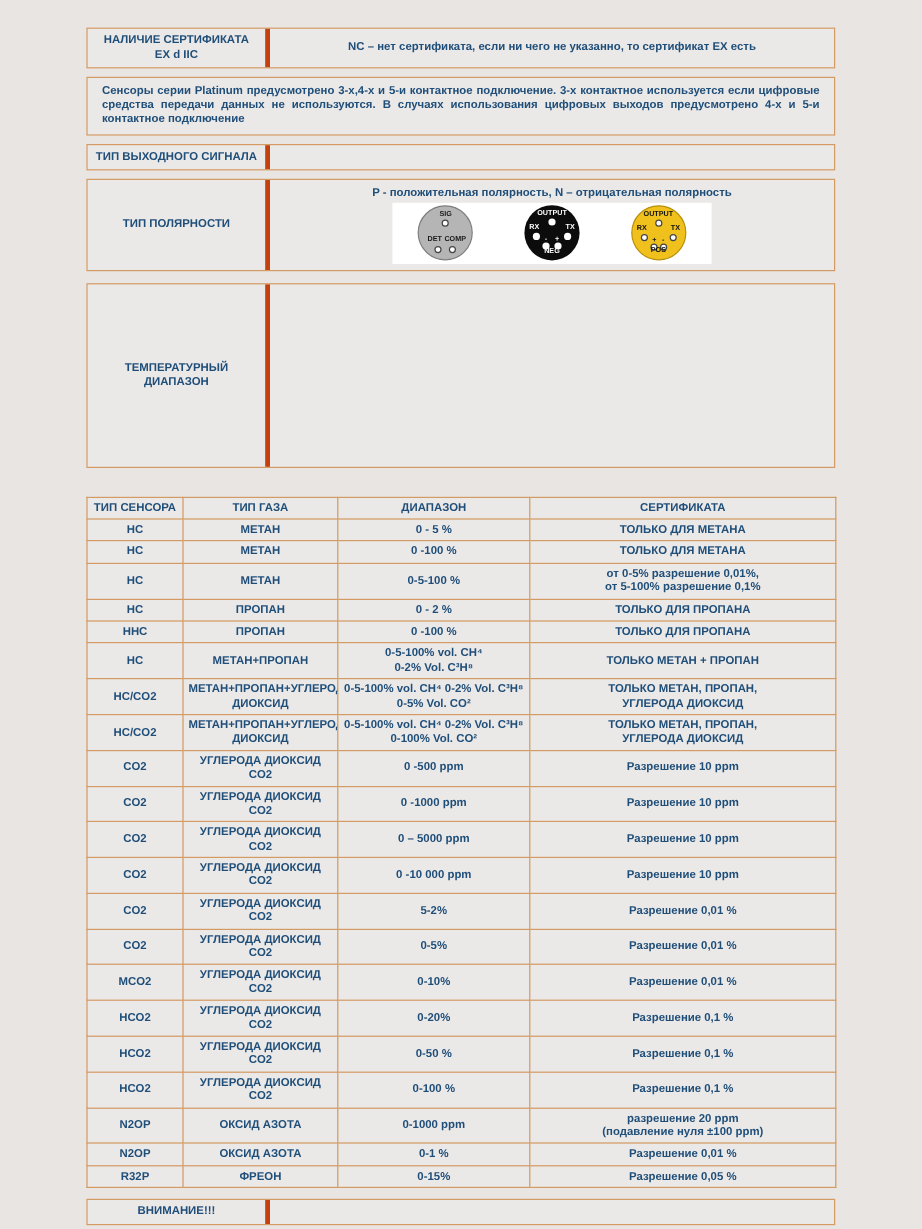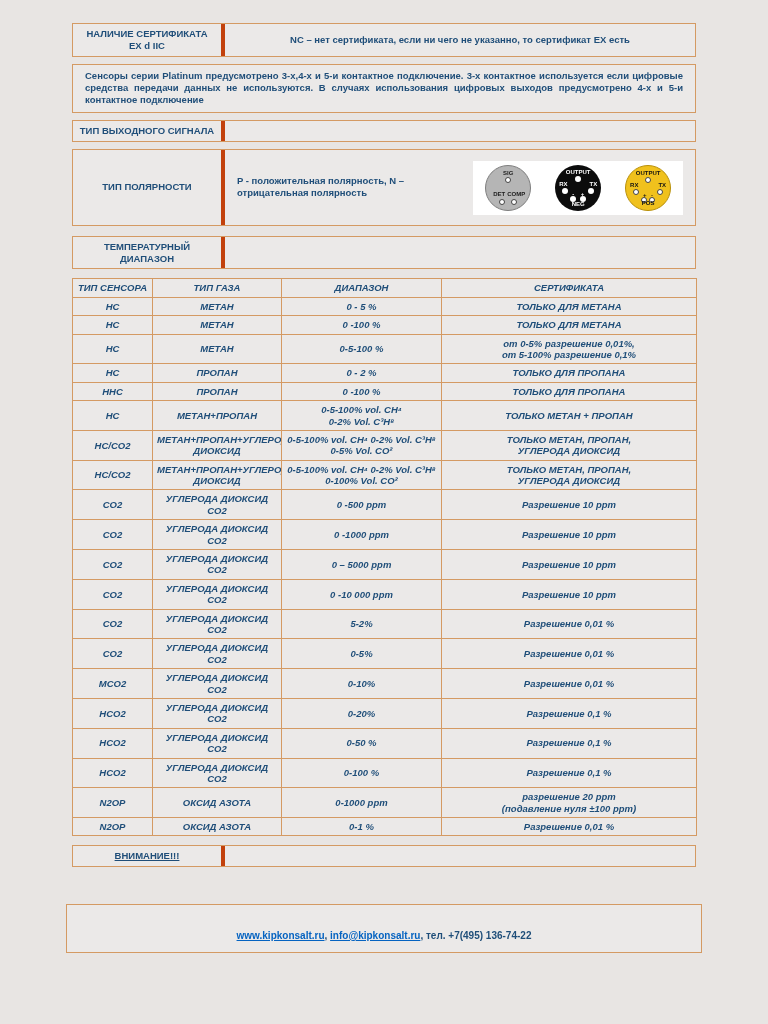--- a/index.html
+++ b/index.html
@@ -14,26 +14,26 @@
     display:flex;border:1px solid #d49a63;background:#ebe9e8;
     margin-bottom:7px;box-sizing:border-box;
   }
   .ibox .lbl{
     width:152px;flex:0 0 152px;border-right:4px solid #c2410c;
     display:flex;align-items:center;justify-content:center;
     text-align:center;padding:4px 6px;white-space:pre-line;
     font-size:9.5px;line-height:1.25;box-sizing:border-box;
   }
   .ibox .cnt{
-    flex:1;padding:5px 12px;text-align:left;font-size:9.5px;line-height:1.3;
+    flex:1;padding:5px 12px;text-align:right;font-size:9.5px;line-height:1.3;
     display:flex;align-items:center;justify-content:center;white-space:pre-line;
     box-sizing:border-box;
   }
   .ibox .cnt.justify{display:block;text-align:justify;}
-  .polarity-content{flex-direction:row;padding:4px 8px 6px;}
+  .polarity-content{flex-direction:column;padding:4px 8px 6px;}
   .conn-strip{
     width:266px;height:54px;background:#ffffff;margin-top:2px;
     display:flex;align-items:center;justify-content:space-around;
   }
   .conn{position:relative;width:46px;height:46px;border-radius:50%;
     font-size:6px;line-height:1;box-sizing:border-box;}
   .conn span{position:absolute;}
   .conn-gray{background:#b5b5b5;border:1px solid #7e7e7e;color:#1a1a1a;}
   .conn-black{background:#0c0c0c;color:#ffffff;}
   .conn-yellow{background:#f0c11d;border:1px solid #b8900a;color:#111111;}
@@ -50,31 +50,30 @@
   .sign-right{top:26px;right:17px;}
   .pin-cl{top:31px;left:15px;}
   .pin-cr{top:31px;right:15px;}
   .pos-bottom{bottom:4px;left:50%;transform:translateX(-50%);}
   .pos-dl{top:25px;left:7px;}
   .pos-dr{top:25px;right:5px;}
   .pin-dl{top:33px;left:13px;}
   .pin-dr{top:33px;right:13px;}
 
   table.sensors{
-    width:624px;border-collapse:collapse;margin-top:9px;
+    width:624px;border-collapse:collapse;margin-top:24px;
     table-layout:fixed;
-    font-style:italic;
   }
   table.sensors th,table.sensors td{
     border:1px solid #d49a63;background:#ebe9e8;
     font-size:9.5px;line-height:1.2;padding:3px 4px;
     text-align:center;vertical-align:middle;white-space:pre-line;
     font-weight:bold;box-sizing:border-box;overflow:hidden;
   }
-  .attention{margin-top:9px;margin-bottom:17px;text-decoration:underline;}
+  .attention{margin-top:9px;margin-bottom:17px;}
   .footerbox{
     width:636px;margin-left:-6px;margin-top:37px;
     border:1px solid #d49a63;background:#ebe9e8;
     text-align:center;padding:9px 24px;box-sizing:border-box;
     font-size:10px;line-height:1.45;
   }
   .footerbox a{color:#0563c1;}
 </style>
 </head>
 <body>
@@ -131,21 +130,21 @@
           <span class="sign-left">+</span>
           <span class="sign-right">-</span>
           <span class="pin pin-cl"></span>
           <span class="pin pin-cr"></span>
           <span class="pos-bottom">POS</span>
         </div>
       </div>
     </div>
   </div>
 
-  <div class="ibox" style="margin-top:10px;">
+  <div class="ibox" style="margin-top:10px;flex-direction:column;">
     <div class="lbl">ТЕМПЕРАТУРНЫЙ
 ДИАПАЗОН</div>
   </div>
 
 
   <table class="sensors">
     <colgroup>
       <col style="width:80px">
         <col style="width:129px">
         <col style="width:160px">
@@ -280,20 +279,26 @@
           <td>0-1000 ppm</td>
           <td>разрешение 20 ppm
 (подавление нуля ±100 ppm)</td>
         </tr>
         <tr>
           <td>N2OP</td>
           <td>ОКСИД АЗОТА</td>
           <td>0-1 %</td>
           <td>Разрешение 0,01 %</td>
         </tr>
+        <tr>
+          <td>R32P</td>
+          <td>ФРЕОН</td>
+          <td>0-15%</td>
+          <td>Разрешение 0,05 %</td>
+        </tr>
       </tbody>
   </table>
 
   <div class="ibox attention">
     <div class="lbl">ВНИМАНИЕ!!!</div>
   </div>
 
   <div class="footerbox">
     <br>
     <a href="#">www.kipkonsalt.ru</a><span>, </span><a href="#">info@kipkonsalt.ru</a><span>,  тел. +7(495) 136-74-22</span>

